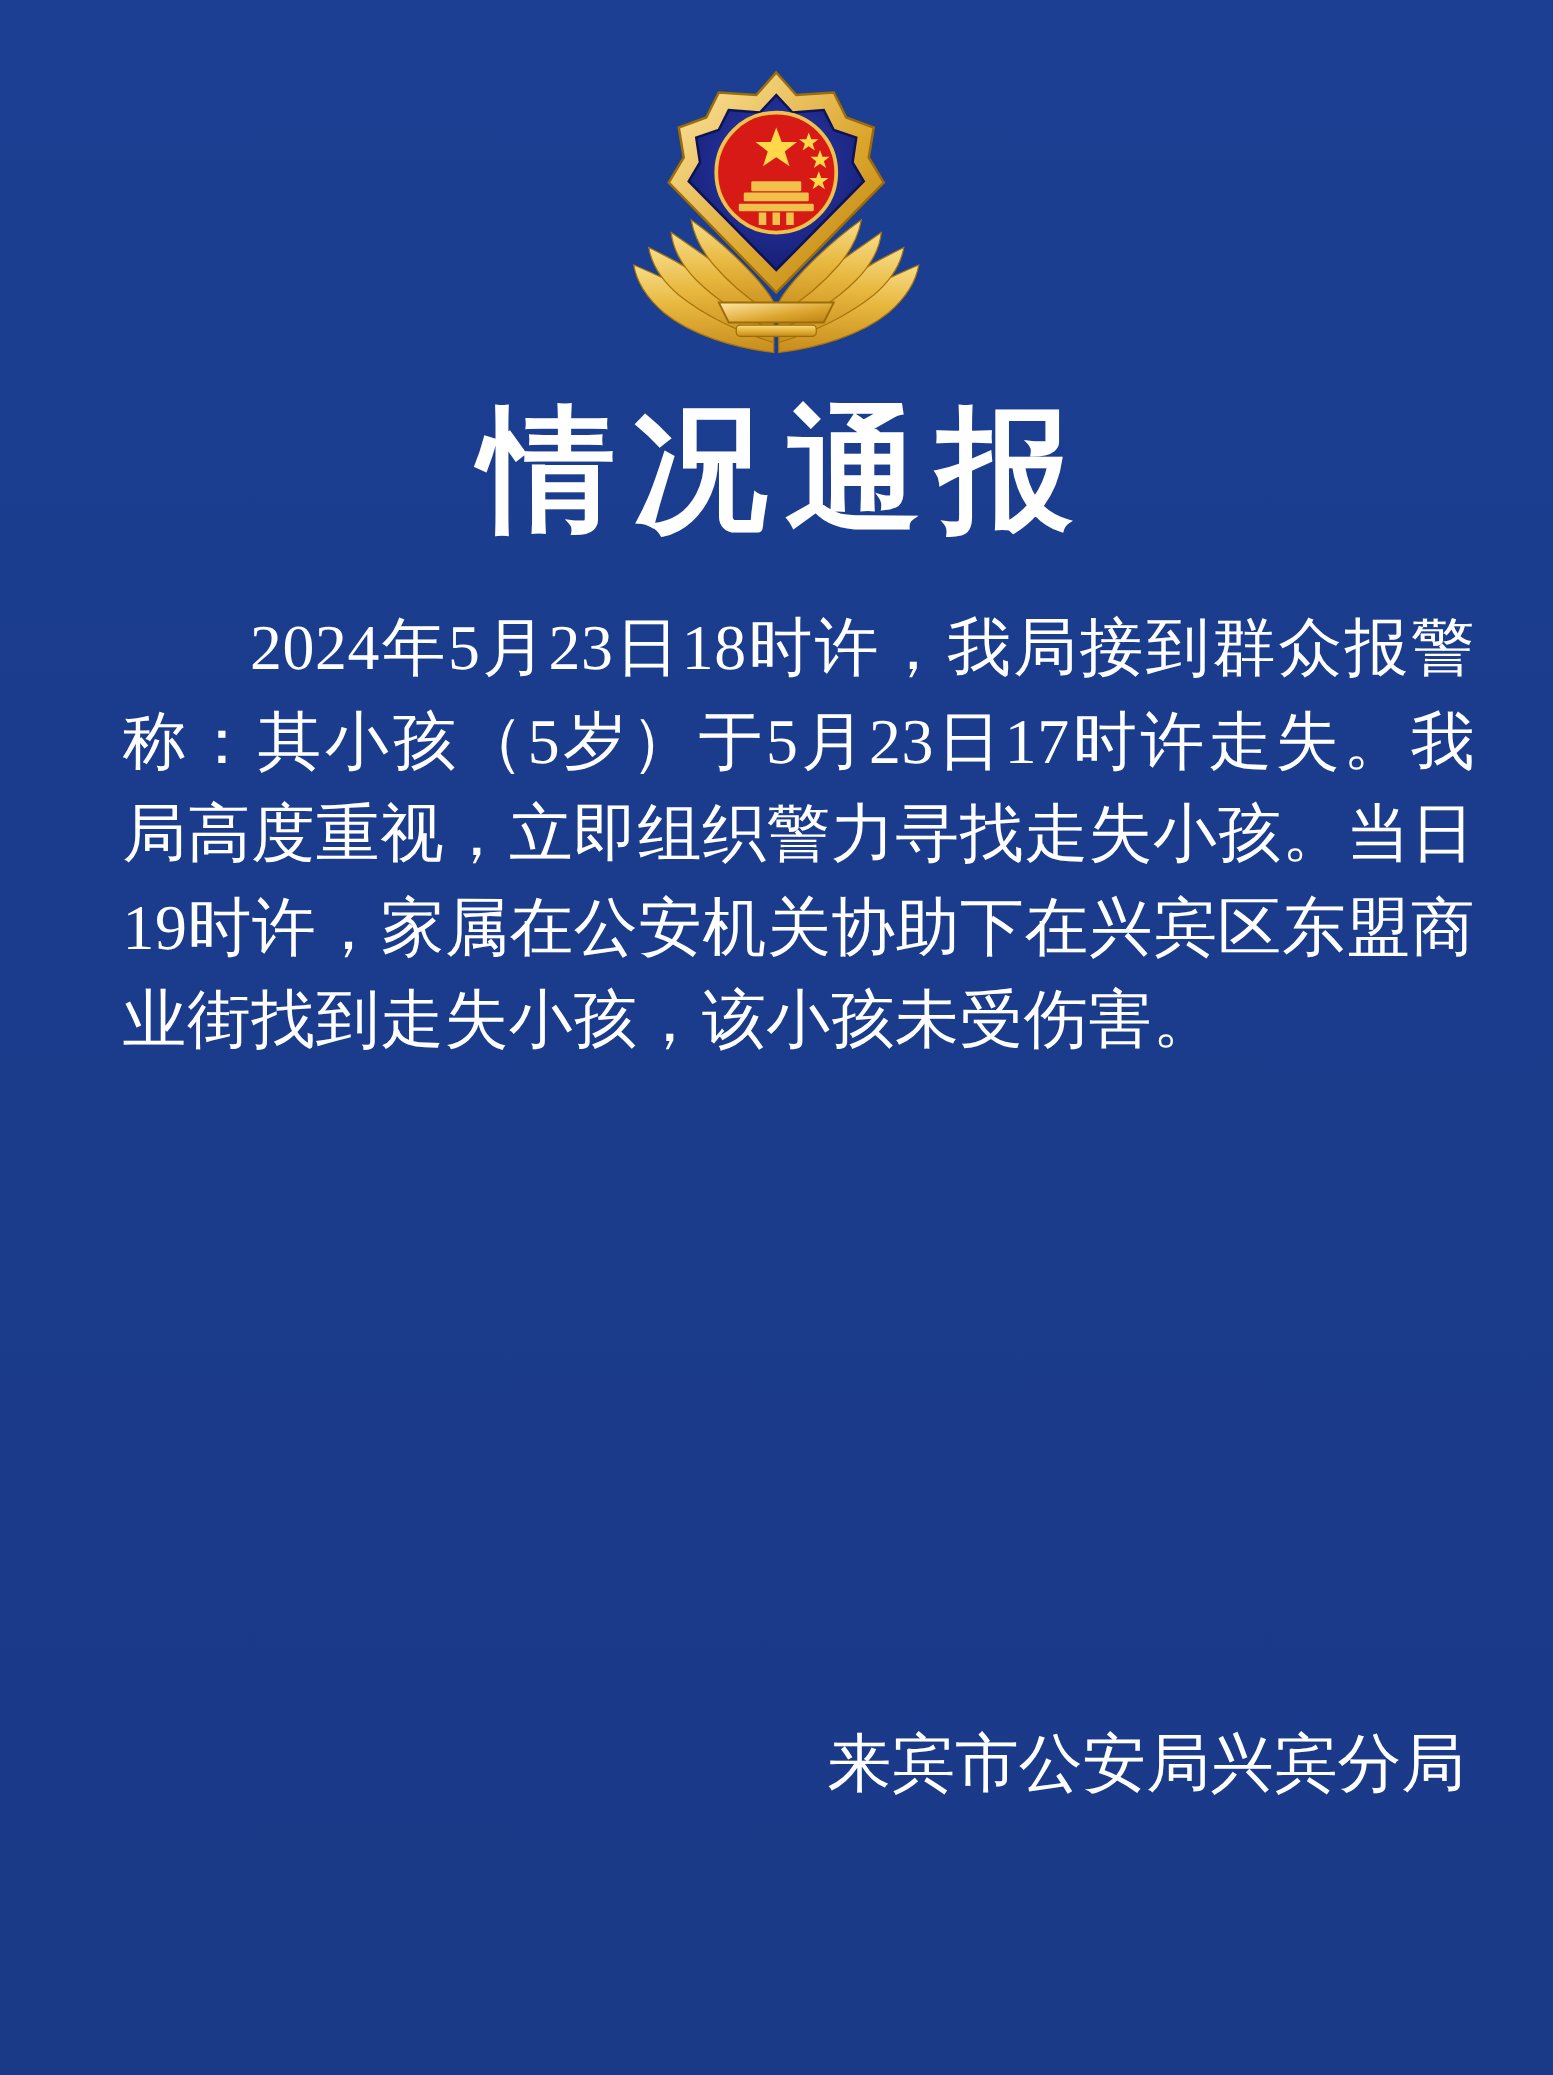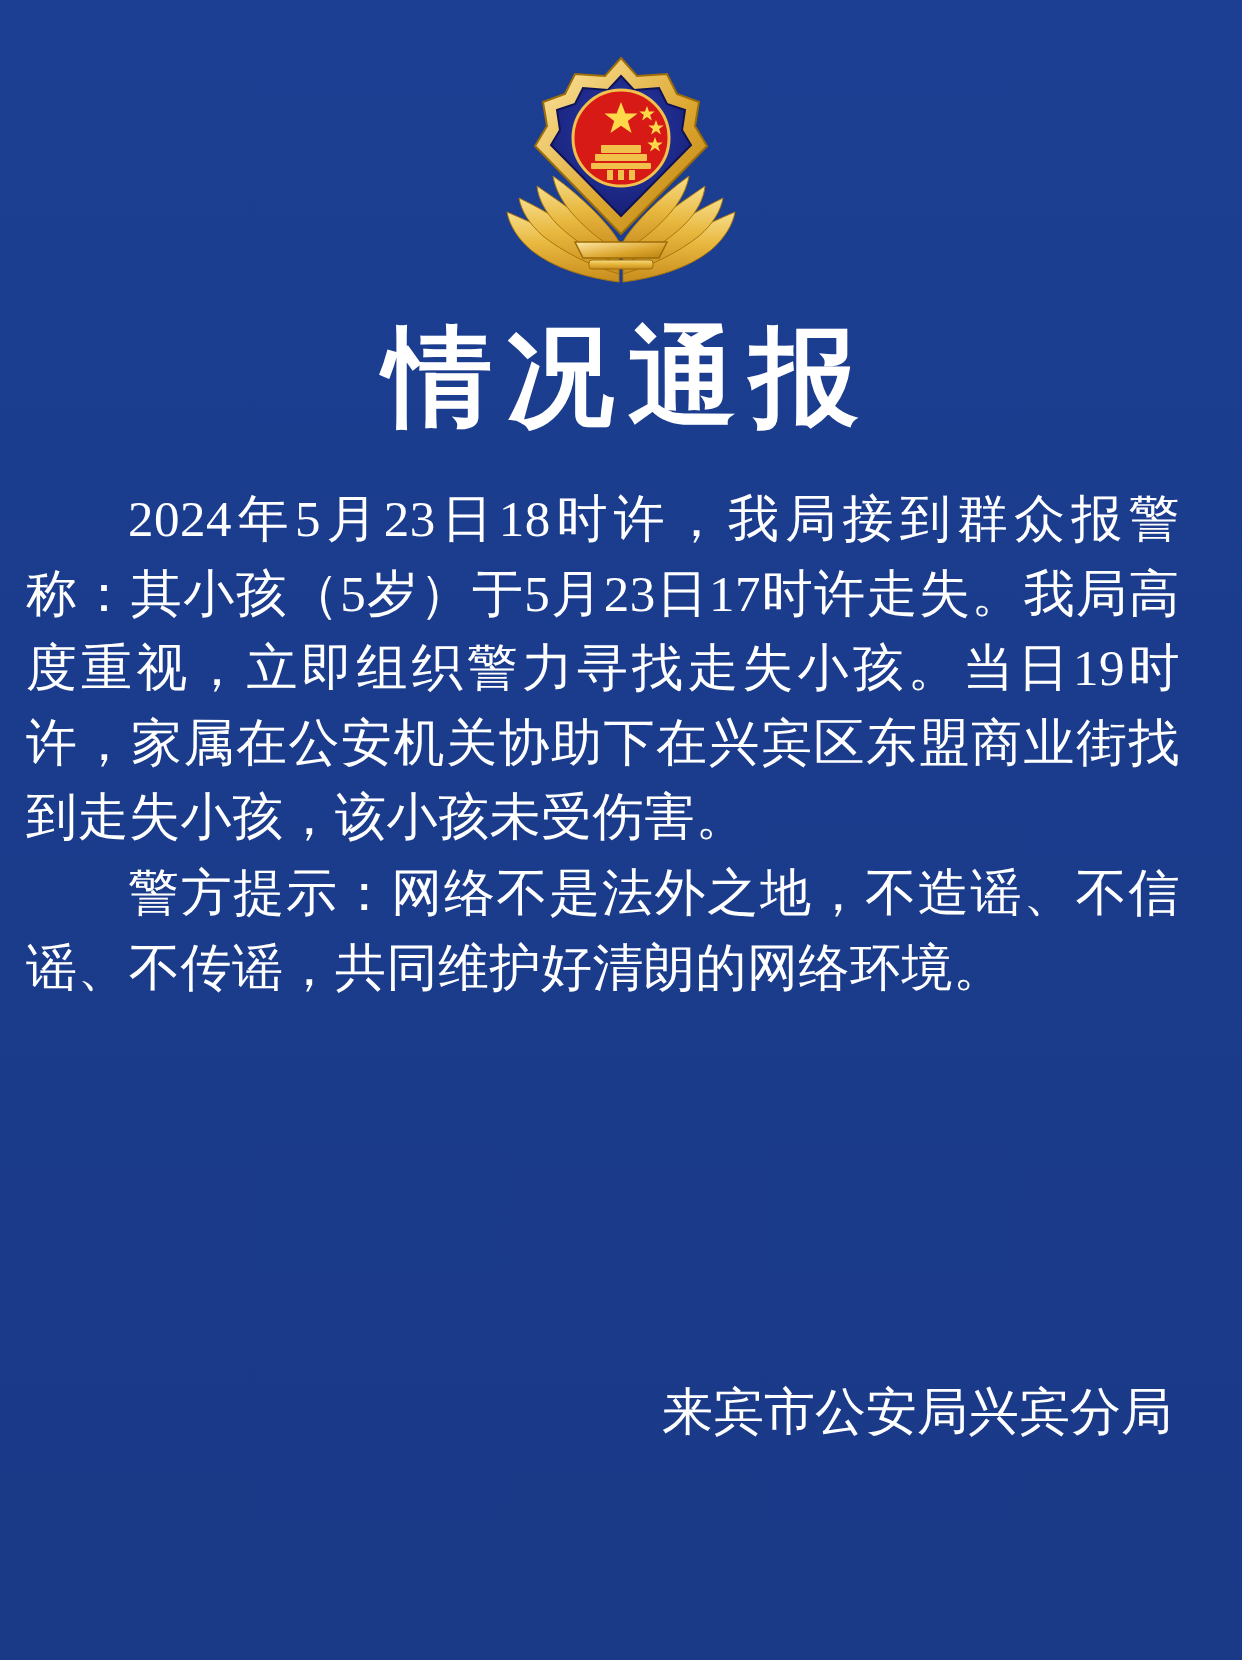--- a/index.html
+++ b/index.html
@@ -42,21 +42,21 @@
     font-size: 108px;
     line-height: 1.15;
     letter-spacing: 14px;
     font-weight: 700;
     text-indent: 14px;
     font-family: "Liberation Serif", "DejaVu Serif", serif;
   }
 
   
   .body-text {
-    margin: 42px 62px 0 26px;
+    margin: 42px 62px 0 98px;
     color: #ffffff;
     font-size: 51px;
     line-height: 1.46;
     text-align: justify;
     text-justify: inter-ideograph;
     letter-spacing: 0.5px;
   }
   .body-text p {
     margin: 0 0 2px 0;
     text-indent: 2em;
@@ -138,20 +138,19 @@
         <path d="M84 196 L176 196 L168 212 L92 212 Z" fill="url(#gold2)" stroke="#9c6c08" stroke-width="1.5"></path>
         <rect x="98" y="214" width="64" height="9" rx="3" fill="url(#gold)" stroke="#9c6c08" stroke-width="1"></rect>
       </svg>
     </div>
   </div>
 
   <div class="title">情况通报</div>
 
   <div class="body-text">
     <p>2024年5月23日18时许，我局接到群众报警称：其小孩（5岁）于5月23日17时许走失。我局高度重视，立即组织警力寻找走失小孩。当日19时许，家属在公安机关协助下在兴宾区东盟商业街找到走失小孩，该小孩未受伤害。</p>
-    <p>警方提示：网络不是法外之地，不造谣、不信谣、不传谣，共同维护好清朗的网络环境。</p>
   </div>
 
   <div class="signature">
     <div>来宾市公安局兴宾分局</div>
   </div>
 
 </div>
 
 </body></html>

